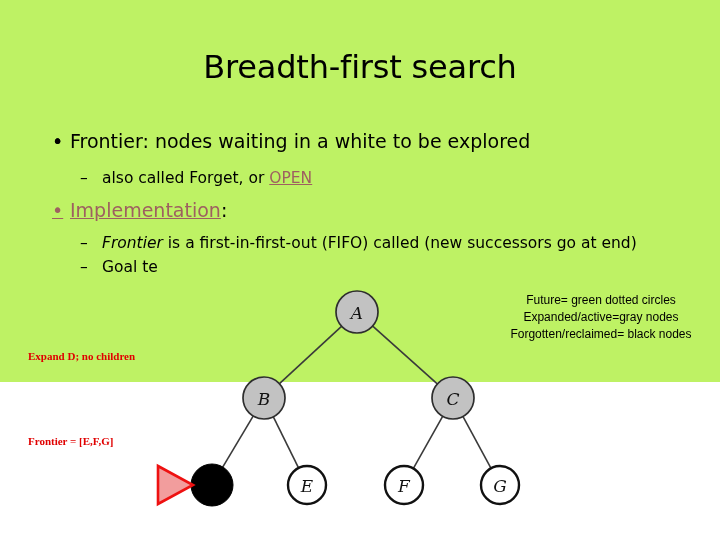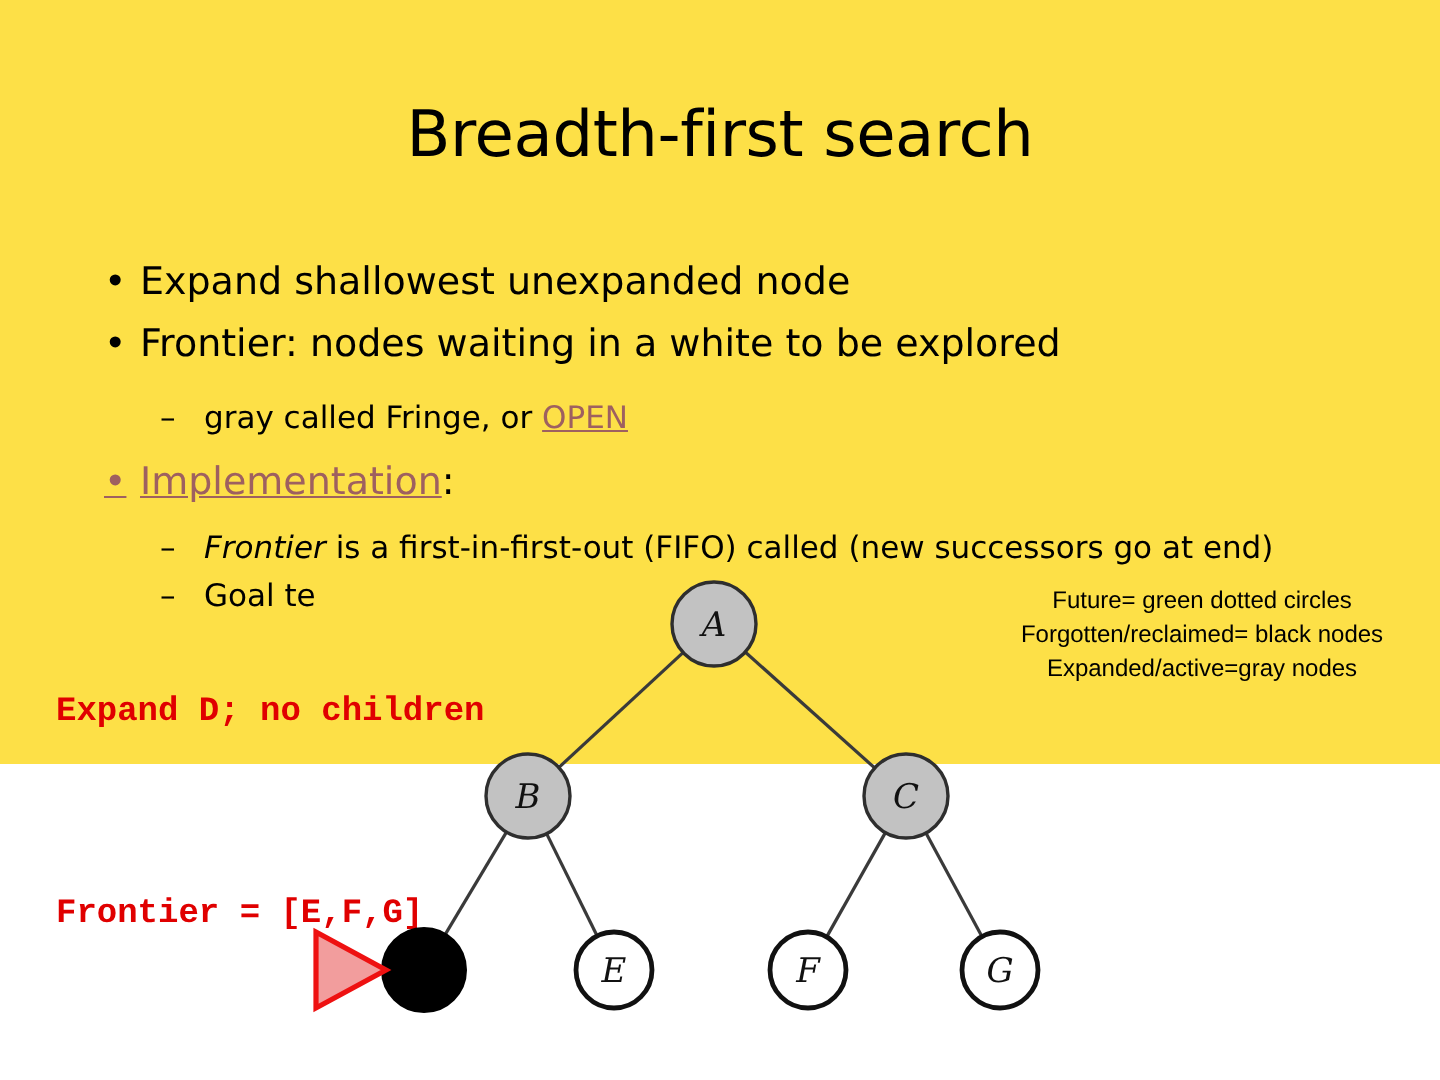--- a/index.html
+++ b/index.html
@@ -13,21 +13,21 @@
     overflow: hidden;
     font-family: "DejaVu Sans", sans-serif;
     color: #000000;
     position: relative;
   }
 
   #slide {
     position: relative;
     width: 720px;
     height: 382px;
-    background: #fde047;
+    background: #bef264;
   }
 
   
   #slide-title {
     position: absolute;
     left: 0;
     top: 48px;
     width: 720px;
     text-align: center;
     font-family: "DejaVu Sans", sans-serif;
@@ -81,29 +81,29 @@
   .accent { color: #9e6060; text-decoration: underline; }
   .blk    { color: #000000; }
   .ital   { font-style: italic; }
 
   .spacer-a { height: 9px; }
   .spacer-b { height: 5px; }
 
   
   .red-note {
     position: absolute;
-    font-family: Liberation Mono, monospace;
-    font-size: 17px;
+    font-family: Liberation Serif, serif;
+    font-size: 11px;
     line-height: 19px;
     font-weight: bold;
     color: #e00000;
     white-space: nowrap;
   }
   #note-expand { left: 28px; top: 347px; }
-  #note-frontier { left: 28px; top: 448px; }
+  #note-frontier { left: 28px; top: 432px; }
 
   
   #legend {
     position: absolute;
     left: 487px;
     top: 292px;
     width: 228px;
     font-family: "Liberation Sans", sans-serif;
     font-size: 12px;
     line-height: 16.8px;
@@ -160,33 +160,32 @@
 <body>
 
 <div id="slide">
 
   <div id="slide-title">Breadth-first search</div>
 
   <div id="body-block">
 
     <div class="lvl1">
       <span class="bul">•</span>
-      <span>Expand shallowest unexpanded node</span>
     </div>
 
     <div class="lvl1">
       <span class="bul">•</span>
       <span>Frontier: nodes waiting in a white to be explored</span>
     </div>
 
     <div class="spacer-a"></div>
 
     <div class="lvl2">
       <span class="dash">–</span>
-      <span>gray called Fringe, or </span><span class="accent">OPEN</span>
+      <span>also called Forget, or </span><span class="accent">OPEN</span>
     </div>
 
     <div class="spacer-b"></div>
 
     <div class="lvl1">
       <span class="bul accent">•</span>
       <span class="accent">Implementation</span><span class="blk">:</span>
     </div>
 
     <div class="spacer-b"></div>
@@ -206,22 +205,22 @@
   <div id="note-expand" class="red-note">
     <div>Expand D; no children</div>
   </div>
 
   <div id="note-frontier" class="red-note">
     <div>Frontier = [E,F,G]</div>
   </div>
 
   <div id="legend">
     <div>Future= green dotted circles</div>
+    <div>Expanded/active=gray nodes</div>
     <div>Forgotten/reclaimed= black nodes</div>
-    <div>Expanded/active=gray nodes</div>
   </div>
 
   <svg id="tree" viewBox="0 0 720 540">
     <g id="tree-edges">
         <line x1="342.3160436951038" y1="325.57871228194705" x2="278.6839563048962" y2="384.42128771805295" class="edge"></line>
         <line x1="371.8967067144612" y1="325.3449664317048" x2="438.1032932855388" y2="384.6550335682952" class="edge"></line>
         <line x1="253.73911795313697" y1="415.16724496302083" x2="222.26088204686303" y2="467.83275503697917" class="edge"></line>
         <line x1="272.861742129021" y1="415.9295712842983" x2="299.0244320838811" y2="468.8633858441315" class="edge"></line>
         <line x1="443.18526684209485" y1="415.4261588721989" x2="412.8332598421146" y2="469.31645701502094" class="edge"></line>
         <line x1="462.50611003736776" y1="415.5964164521489" x2="491.444500966369" y2="469.163225193066" class="edge"></line>

